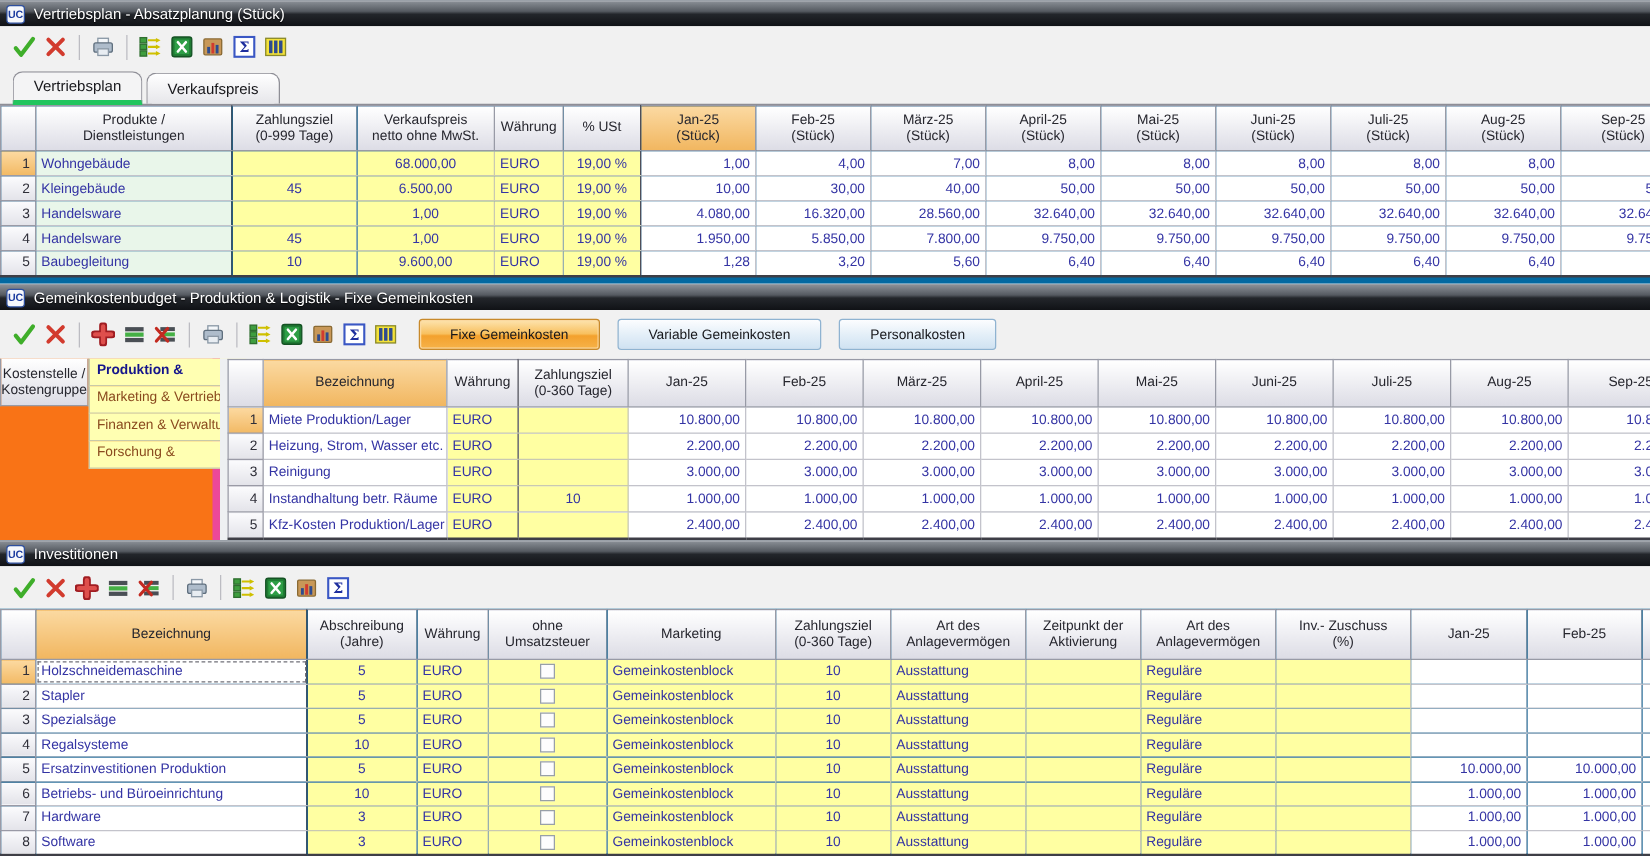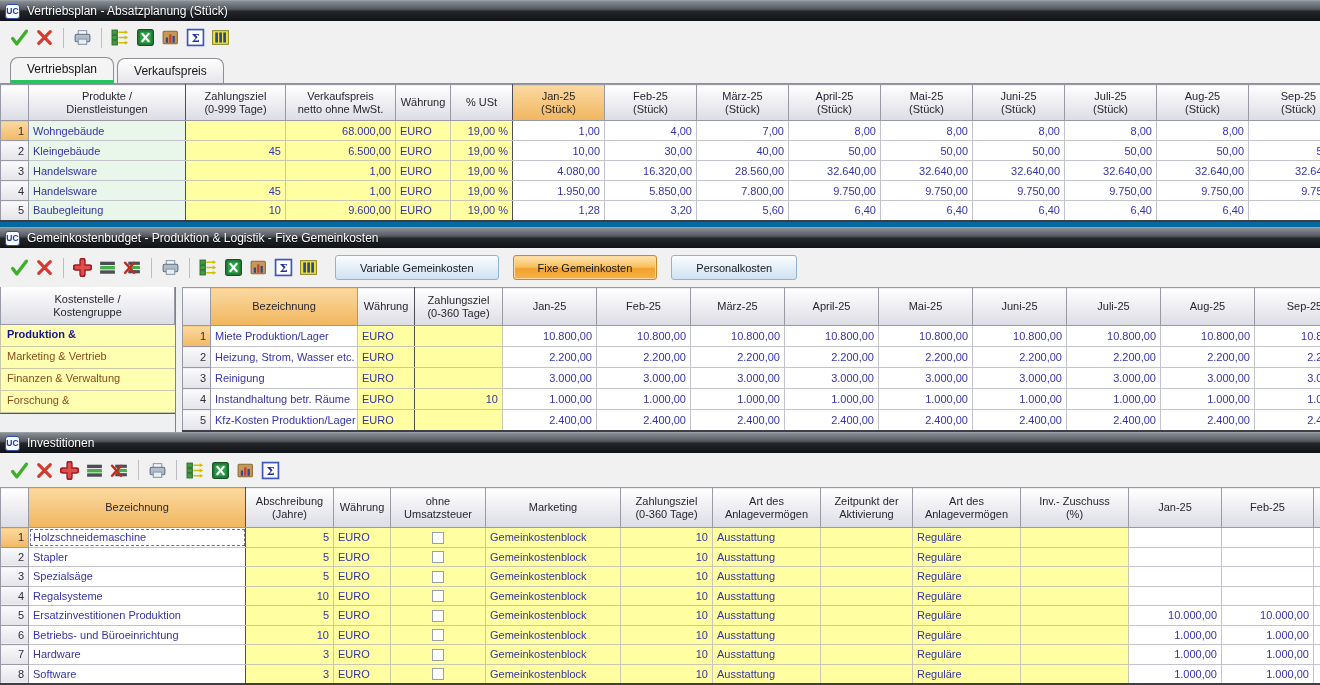--- a/index.html
+++ b/index.html
@@ -67,35 +67,35 @@
   td { padding:0 4px; border:1px solid #c3c3cb; overflow:hidden; white-space:nowrap;
        color:#3434a4; vertical-align:middle; }
   #t1 td { height:20px; } #t2 td { height:21px; } #t3 td { height:19.5px; }
   tbody tr:last-child td { border-bottom:2px solid #3e3e46; }
   td.rn { background:linear-gradient(#fbfbfd,#e3e3e9); text-align:right; color:#2e2e38;
           border-color:#9a9aa6; }
   td.rn.sel { background:linear-gradient(#fcd9a0,#f2b964); }
   .c-g { background:#e9f6ea; }
   .c-w { background:#ffffff; }
   .y-l { background:#ffffa2; border-color:#c9c9b2; }
-  .y-r { background:#ffffa2; border-color:#c9c9b2; text-align:right; }
+  .y-r { background:#ffffa2; border-color:#c9c9b2; text-align:center; }
   .y-c { background:#ffffa2; border-color:#c9c9b2; text-align:center; }
   .y-cb { background:#ffffa2; border-color:#c9c9b2; text-align:center; }
   .w-r { background:#ffffff; text-align:right; }
   .w-l { background:#ffffff; }
   .dk { border-right-color:#4e4e58 !important; }
   th.dk { border-right-color:#4e4e58; }
   .selcell { outline:1.5px dashed #707078; outline-offset:-2px; }
   .cb { display:inline-block; width:12px; height:12px; background:#fdfdfd;
         border:1px solid #98a0a8; vertical-align:middle; }
 
   
   .w2content { display:flex; height:145px; }
-  .sidebar { width:176px; flex:0 0 176px; background:#f97316; border-right:1px solid #ec4899;
-             display:flex; flex-direction:column; }
+  .sidebar { width:176px; flex:0 0 176px; background:#f97316; border-right:6px solid #ec4899;
+             display:flex; flex-direction:row; }
   .sbheader { height:38px; background:linear-gradient(#ffffff,#dcdce5);
               border:1px solid #989aa6; border-top:none; display:flex; align-items:center;
               justify-content:center; text-align:center; white-space:pre-line;
               line-height:13px; color:#26262e; }
   .sbitem { height:22px; line-height:18px; padding:0 6px; background:#ffffb2;
             border-bottom:1px solid #c9c9a8; border-left:1px solid #c9c9a8;
             color:#8a4a1e; overflow:hidden; white-space:nowrap; }
   .sbitem.sel { color:#15158c; font-weight:bold; }
   .sbfill { flex:1; border-top:1px solid #55555e; background:#eef0f2; }
   .w2tablewrap { flex:1; overflow:hidden; padding-left:6px; background:#eef0f2; }
@@ -394,22 +394,22 @@
         </svg>
       </span>
       <span class="ticon">
         <svg viewBox="0 0 18 18">
           <rect x="1.5" y="2.5" width="15" height="13" fill="#f4e23a" stroke="#8a8a2a"></rect>
           <rect x="4" y="4.2" width="2.6" height="9.6" fill="#2e4b8e"></rect>
           <rect x="7.8" y="4.2" width="2.6" height="9.6" fill="#2e4b8e"></rect>
           <rect x="11.6" y="4.2" width="2.6" height="9.6" fill="#2e4b8e"></rect>
         </svg>
       </span>
+      <button class="catbtn active">Fixe Gemeinkosten</button>
       <button class="catbtn">Variable Gemeinkosten</button>
-      <button class="catbtn active">Fixe Gemeinkosten</button>
       <button class="catbtn">Personalkosten</button>
     </div>
   <div class="w2content">
     <div class="sidebar">
       <div class="sbheader">Kostenstelle /
 Kostengruppe</div>
       <div>
           <div class="sbitem sel">Produktion &amp;</div>
           <div class="sbitem">Marketing &amp; Vertrieb</div>
           <div class="sbitem">Finanzen &amp; Verwaltung</div>

